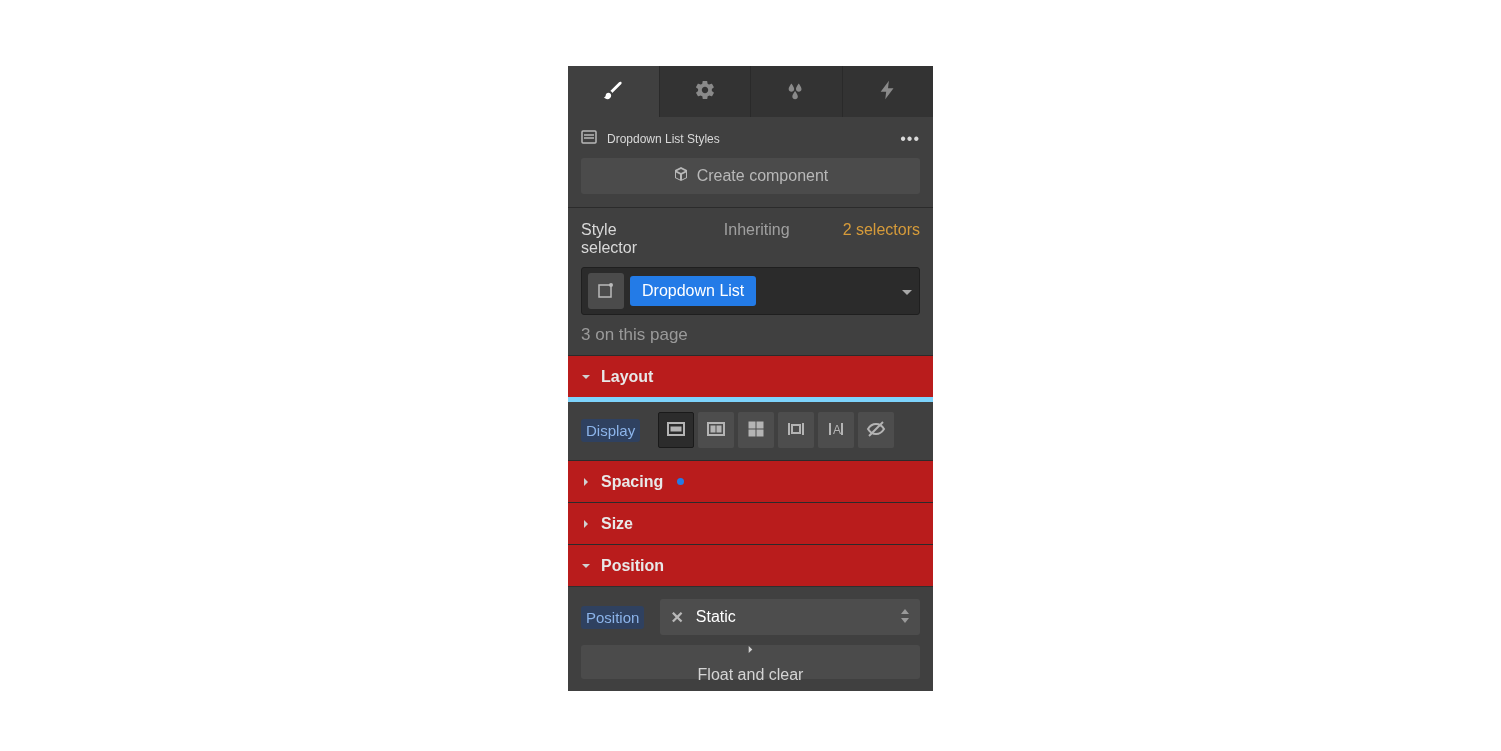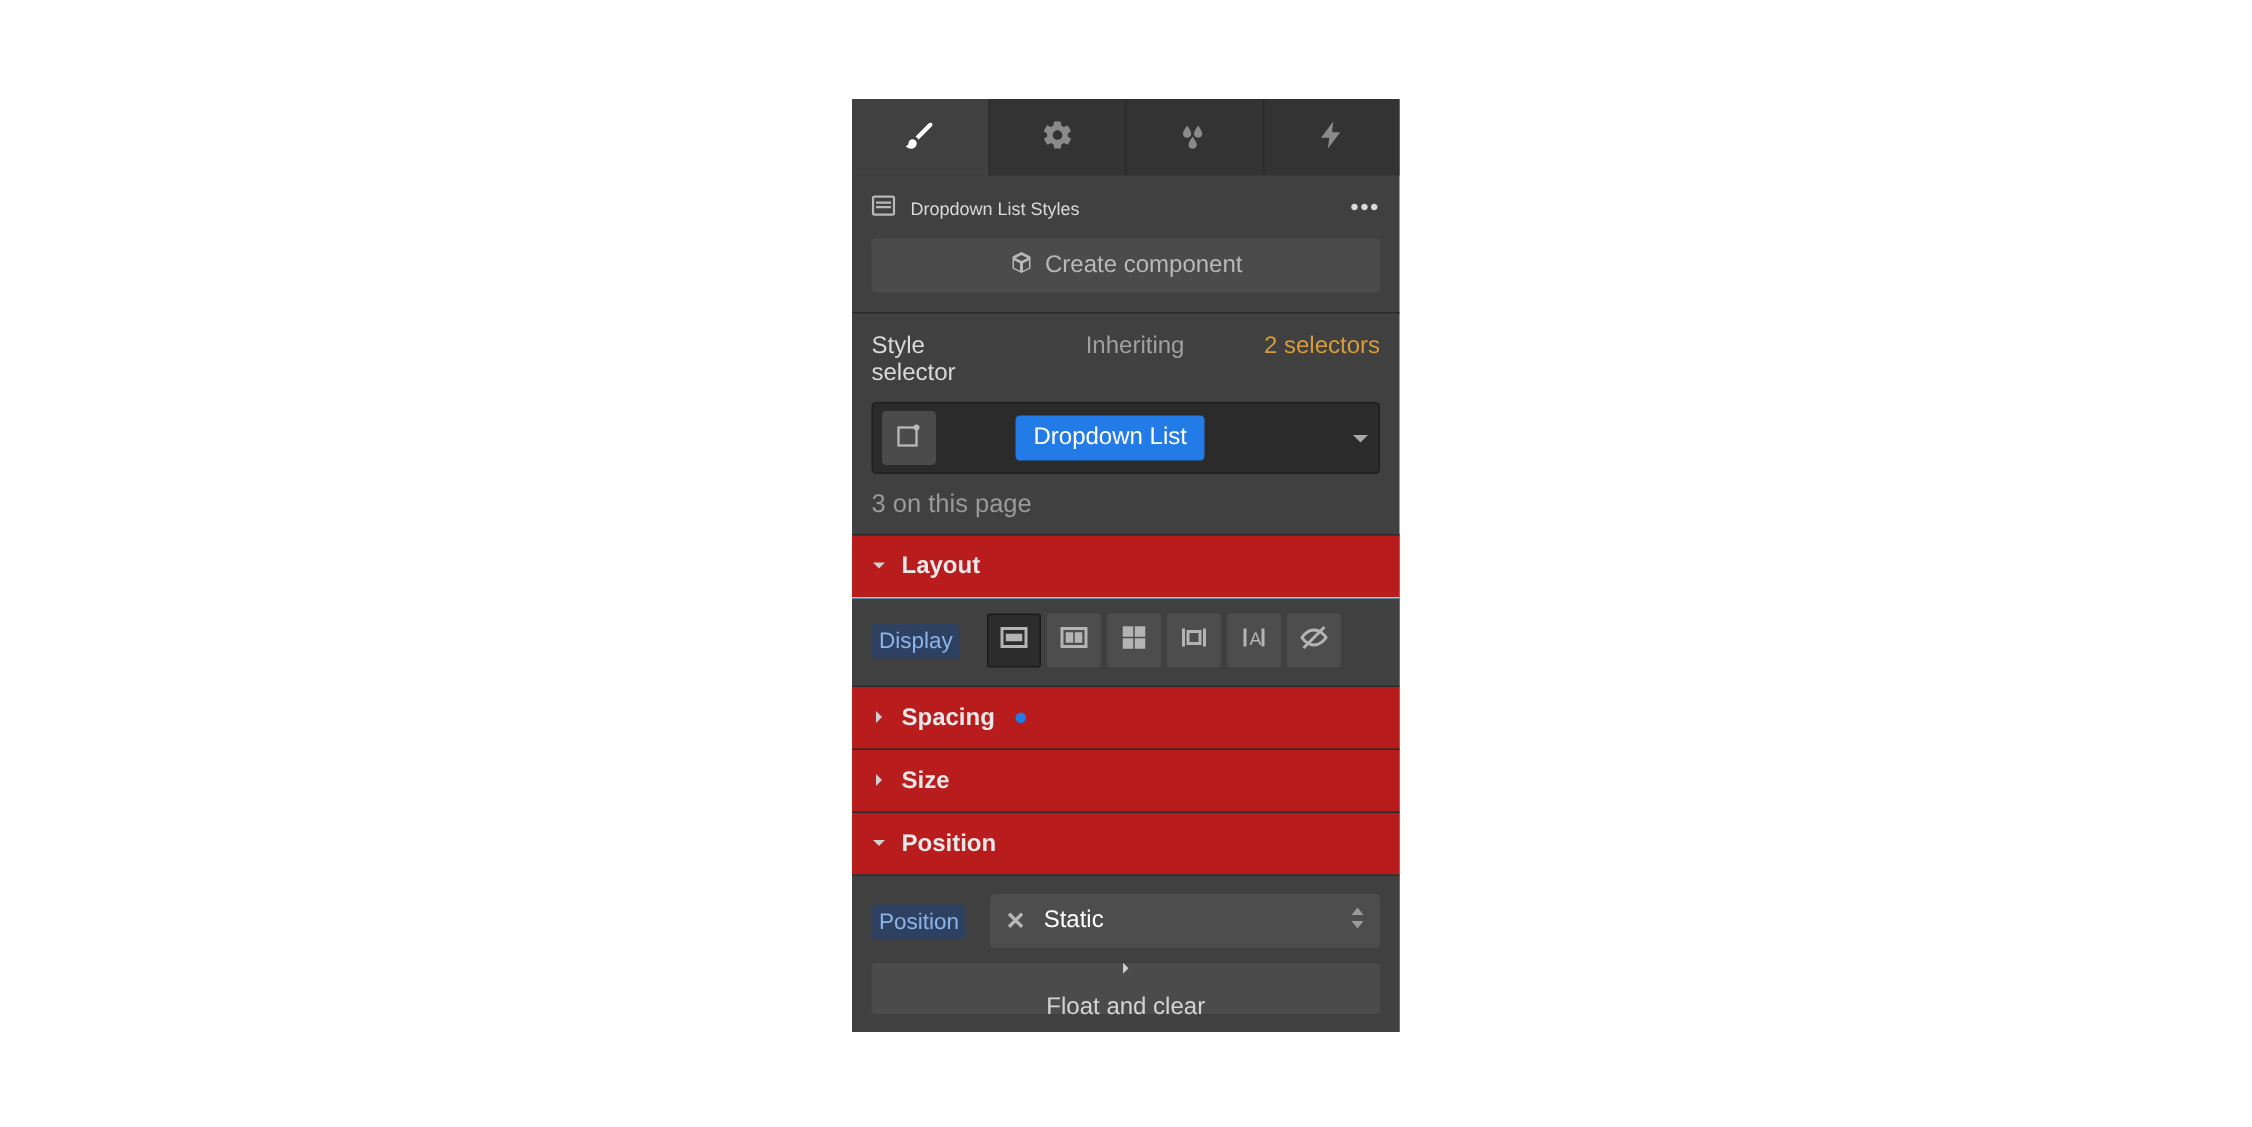--- a/index.html
+++ b/index.html
@@ -99,21 +99,20 @@
   cursor: pointer;
 }
 .sel-icon svg { width: 18px; height: 18px; fill: #bababa; }
 .sel-tag {
   background: #237be7;
   color: #fff;
   padding: 6px 12px;
   border-radius: 3px;
   font-size: 16px;
   cursor: pointer;
-  margin-left: 47px;
 }
 .sel-spacer { flex: 1; }
 .sel-dd { cursor: pointer; }
 .sel-dd svg { width: 12px; height: 8px; fill: #a8a8a8; }
 
 .page-count { color: #9a9a9a; font-size: 17px; margin-top: 10px; }
 
 .section-header {
   border-top: 1px solid #2b2b2b;
   background: #b91c1c;
@@ -130,21 +129,21 @@
   width: 7px; height: 7px; border-radius: 50%;
   background: #237be7; margin-left: 4px;
 }
 
 .layout-body {
   background: #404040;
   padding: 10px 13px 12px 13px;
   display: flex;
   align-items: center;
   gap: 18px;
-  border-top: 1px solid #7dd3fc;
+  border-top: 5px solid #7dd3fc;
 }
 .prop-label {
   background: #2f4160;
   color: #8cb4ea;
   padding: 3px 5px;
   border-radius: 3px;
   font-size: 15px;
 }
 .btn-group { display: flex; gap: 4px; }
 .opt-btn {

